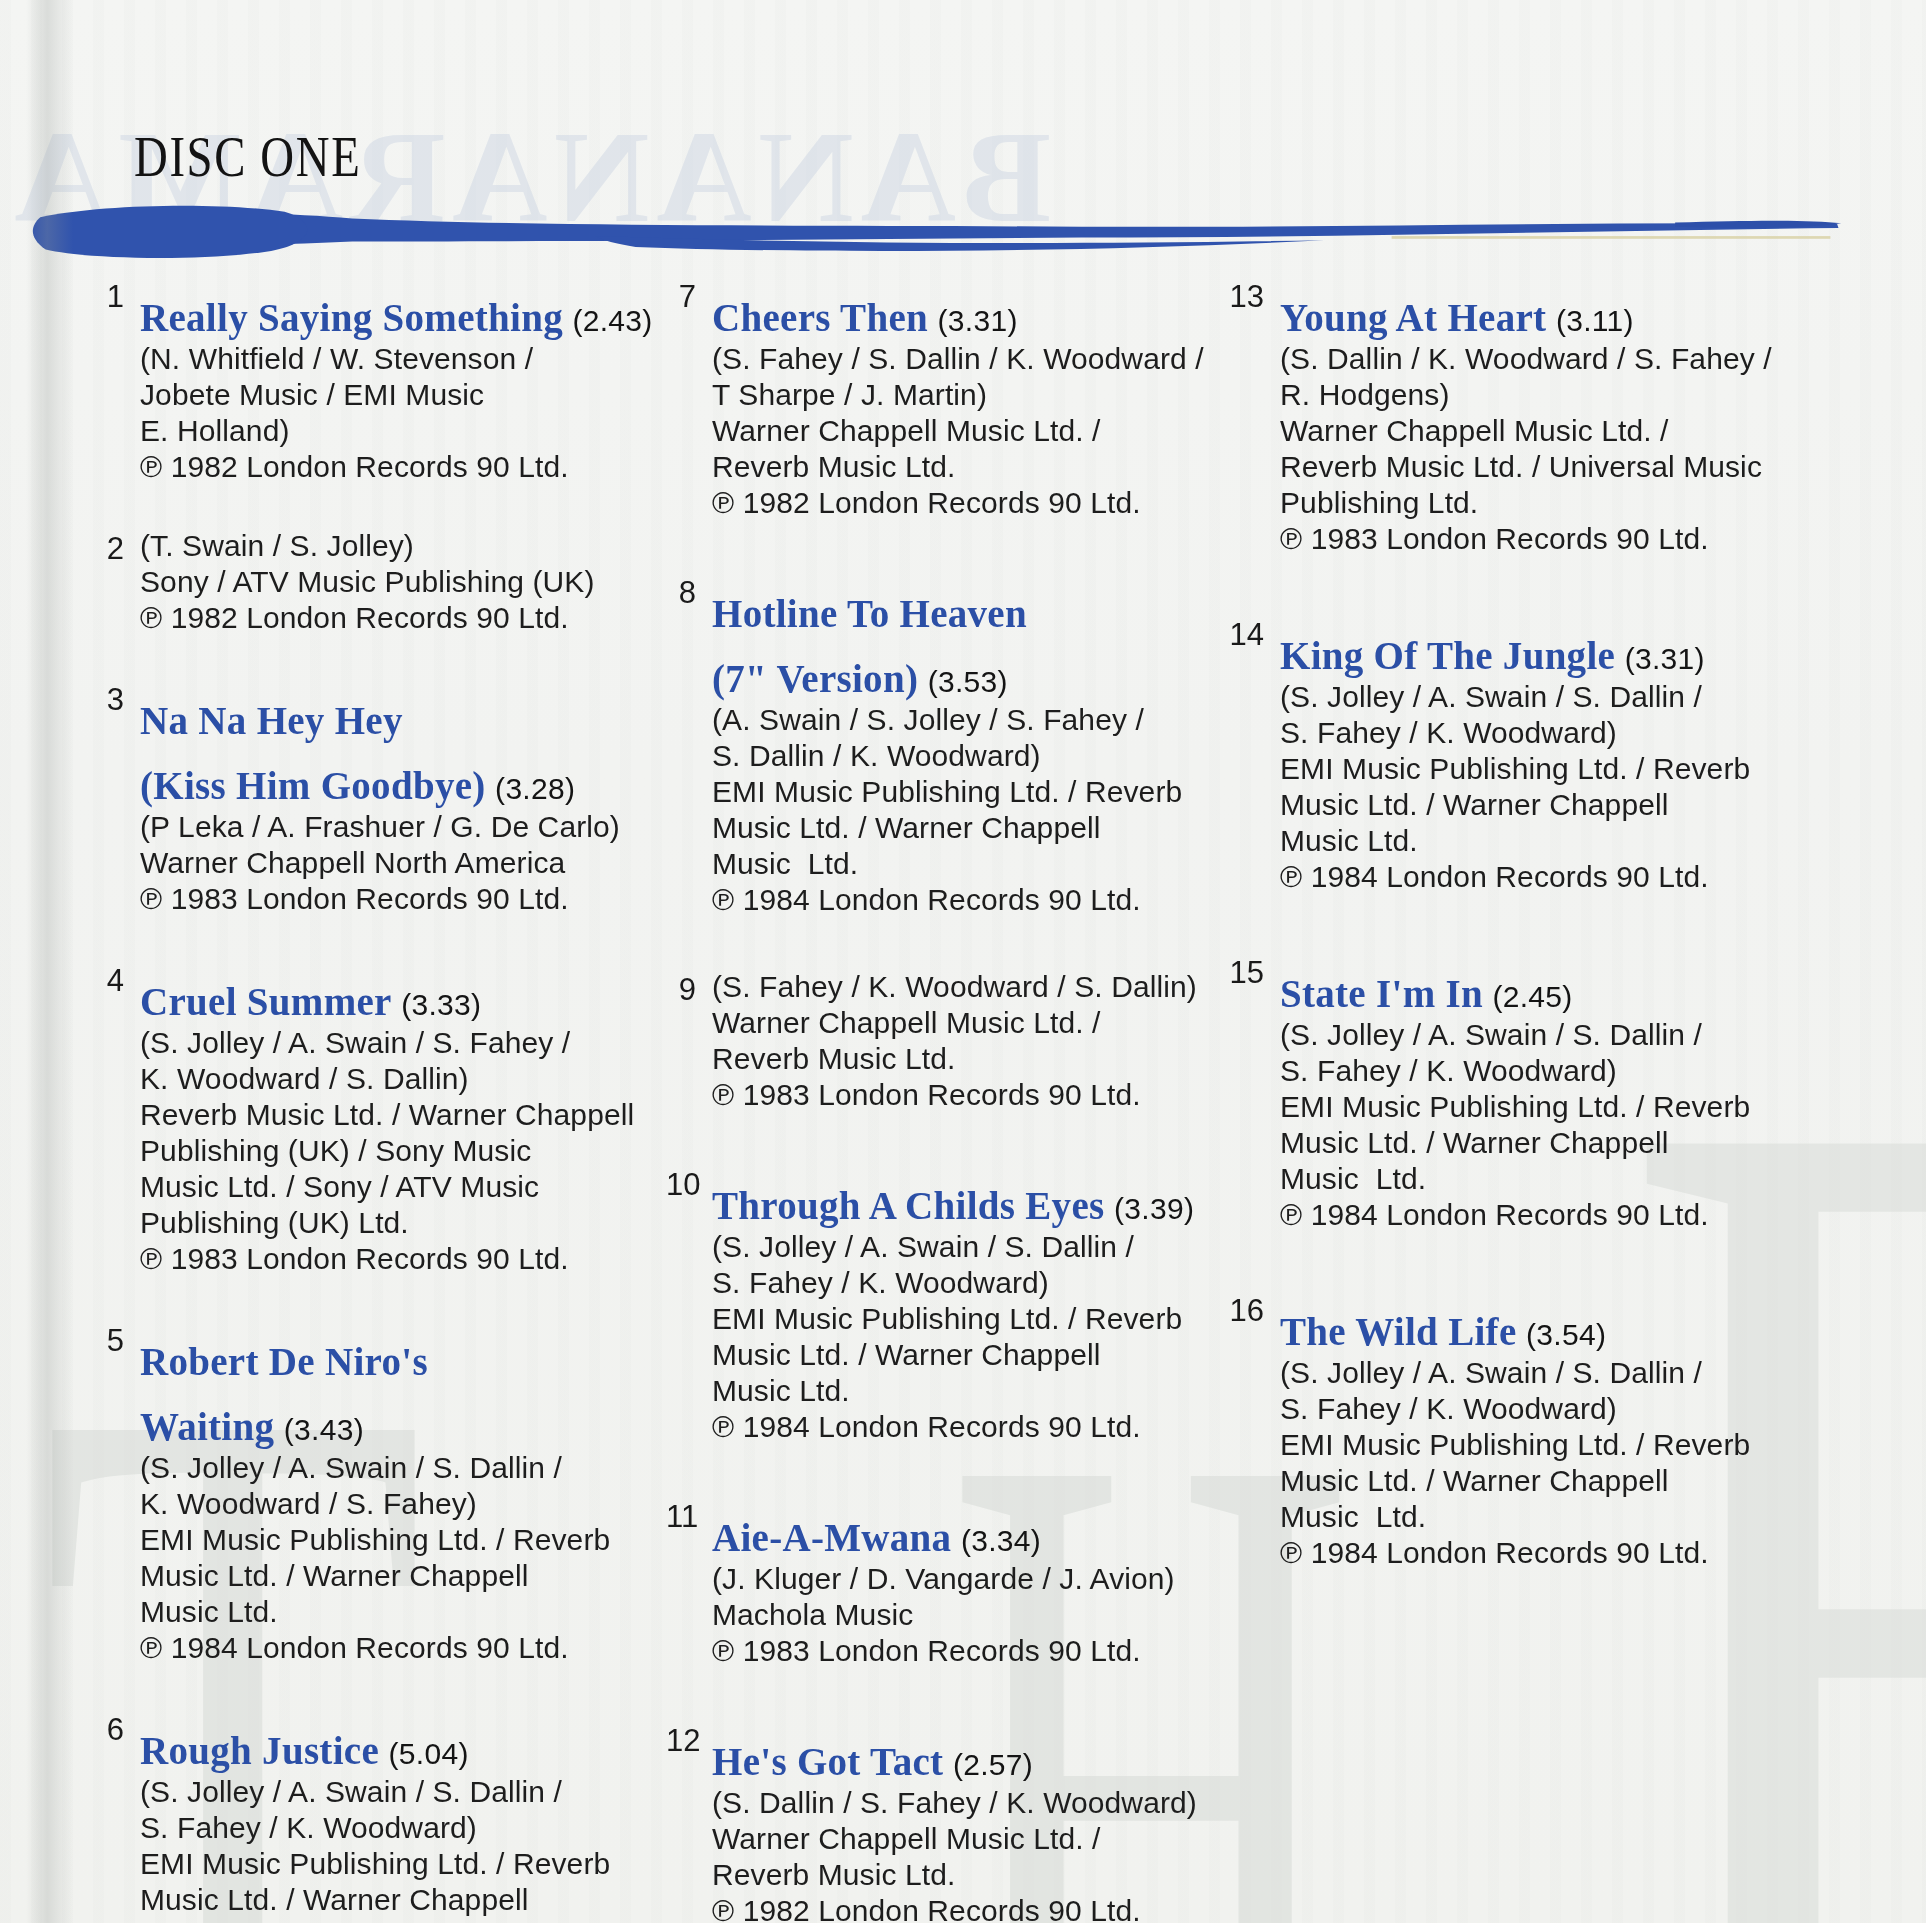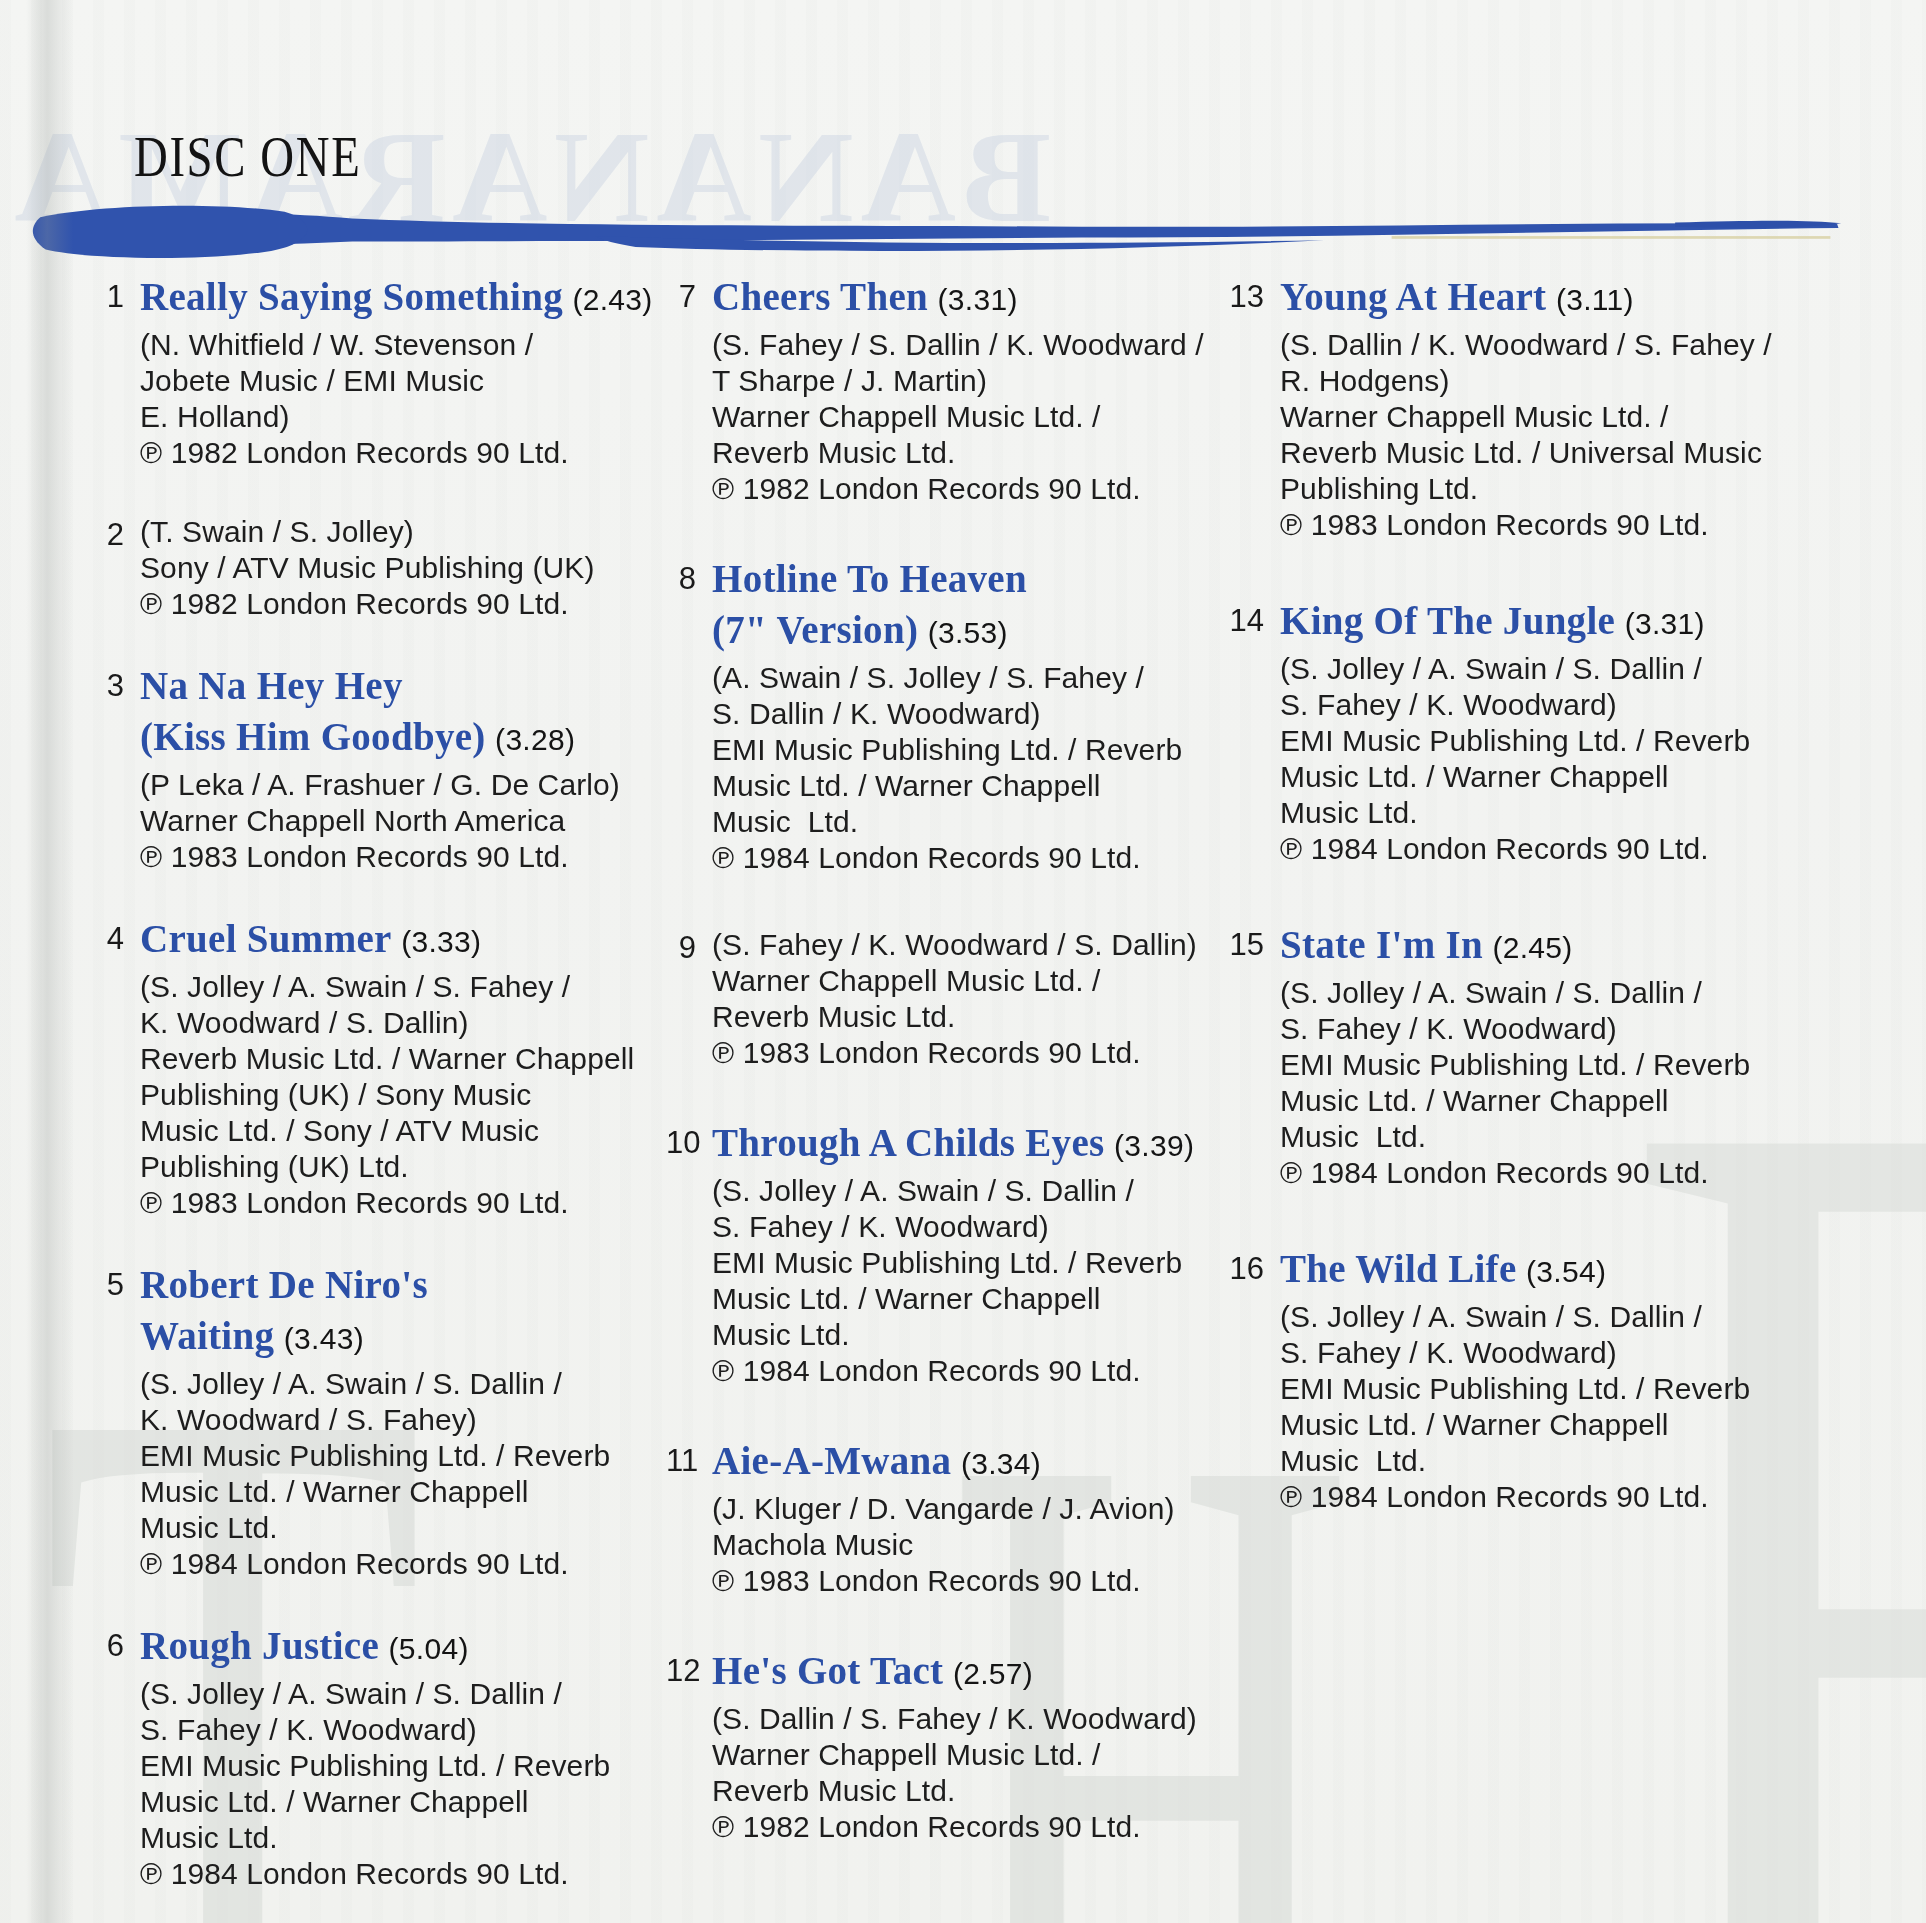--- a/index.html
+++ b/index.html
@@ -55,21 +55,21 @@
   .col-1 .track{margin-bottom:51px;}
   .col-2 .track{margin-bottom:57px;}
   .t-num{
     flex:0 0 auto;text-align:right;
     font-size:31px;color:#1a1a1a;line-height:41px;
   }
   .col-0 .t-num{width:23px;}
   .col-1 .t-num{width:30px;}
   .col-2 .t-num{width:51px;}
   .t-body{flex:1 1 auto;margin-left:16px;}
-  .title-line{line-height:41px;white-space:pre;}
+  .title-line{line-height:28px;white-space:pre;margin-top:28px;}
   .title{
     font-family:"Liberation Serif","DejaVu Serif",serif;font-weight:700;
     font-size:39px;color:#2b4fa6;letter-spacing:0.3px;
   }
   .time{font-size:30px;color:#141414;margin-left:9.5px;letter-spacing:0.3px;}
   .credit{
     font-size:30px;color:#1d1d1d;line-height:36px;white-space:pre;letter-spacing:0.1px;
   }
 </style>
 </head>

